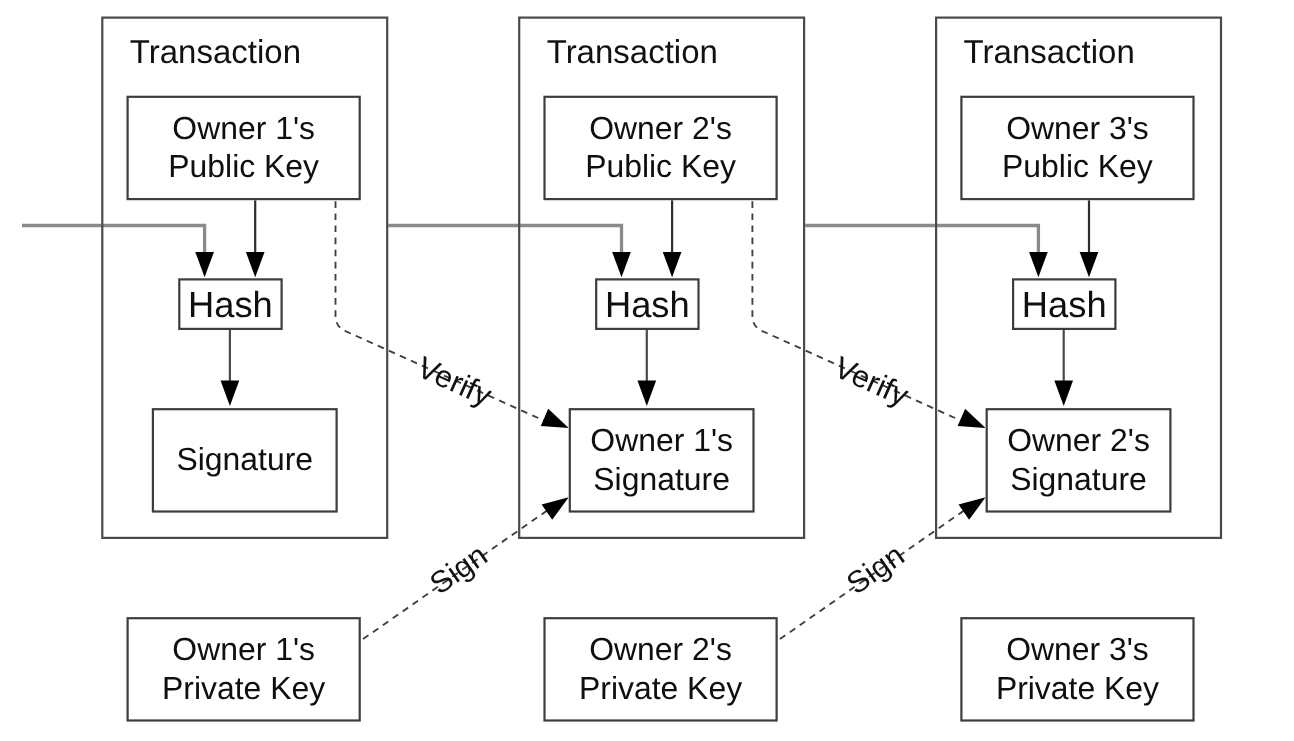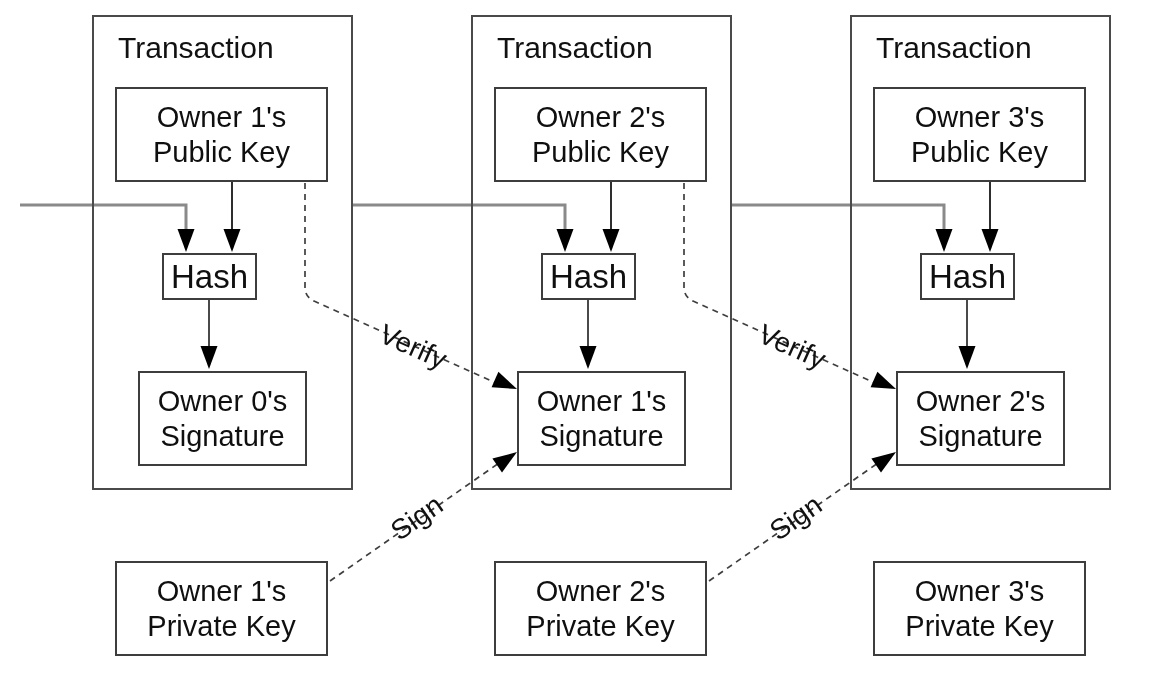--- a/index.html
+++ b/index.html
@@ -103,21 +103,20 @@
     <div class="lbl">
       <span>Owner 1's</span>
       <span>Public Key</span>
     </div>
   </div>
   <div class="box" style="left:162px; top:253px; width:95px; height:47px;">
     <div class="lbl hash-lbl">Hash</div>
   </div>
   <div class="box" style="left:138px; top:371px; width:169px; height:95px;">
     <div class="lbl">
-      <span>Owner 0's</span>
       <span>Signature</span>
     </div>
   </div>
 
   <div class="box tx-box" style="left:471px; top:15px; width:261px; height:475px;">
     <div class="tx-title">Transaction</div>
   </div>
   <div class="box" style="left:494px; top:87px; width:213px; height:95px;">
     <div class="lbl">
       <span>Owner 2's</span>

